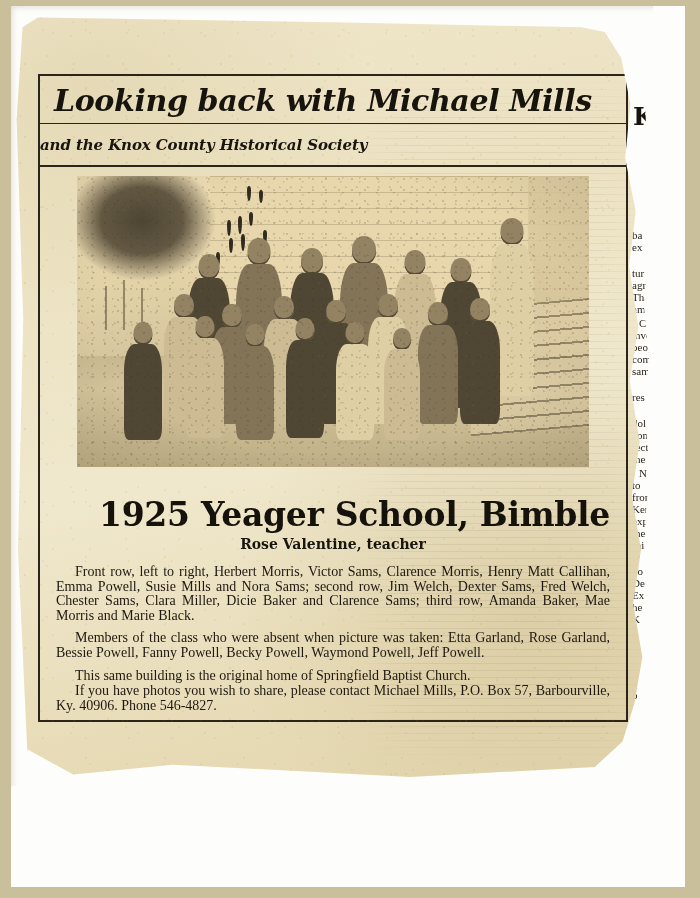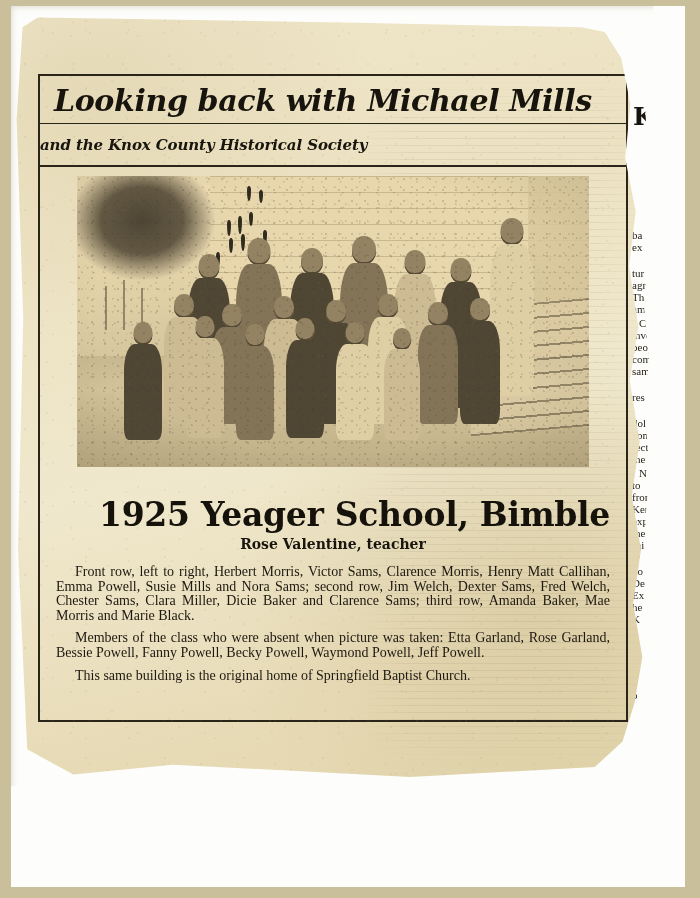--- a/index.html
+++ b/index.html
@@ -513,20 +513,21 @@
           <div id="photo-grain"></div>
           <div id="photo-vignette"></div>
         </div>
 
         <div id="caption-title">1925 Yeager School, Bimble</div>
         <div id="caption-subtitle">Rose Valentine, teacher</div>
 
         <p class="body-p" id="para-names">Front row, left to right, Herbert Morris, Victor Sams, Clarence Morris, Henry Matt Callihan, Emma Powell, Susie Mills and Nora Sams; second row, Jim Welch, Dexter Sams, Fred Welch, Chester Sams, Clara Miller, Dicie Baker and Clarence Sams; third row, Amanda Baker, Mae Morris and Marie Black.</p>
         <p class="body-p" id="para-absent">Members of the class who were absent when picture was taken: Etta Garland, Rose Garland, Bessie Powell, Fanny Powell, Becky Powell, Waymond Powell, Jeff Powell.</p>
         <p class="body-p" id="para-church">This same building is the original home of Springfield Baptist Church.</p>
+        <p class="body-p" id="para-contact">If you have photos you wish to share, please contact Michael Mills, P.O. Box 57, Barbourville, Ky. 40906. Phone 546-4827.</p>
 
       </div>
     </div>
 
 
     <div id="paper-grain"></div>
   </div>
 
   <div id="tear-mask"></div>
   <div id="tear-bottom"></div>

